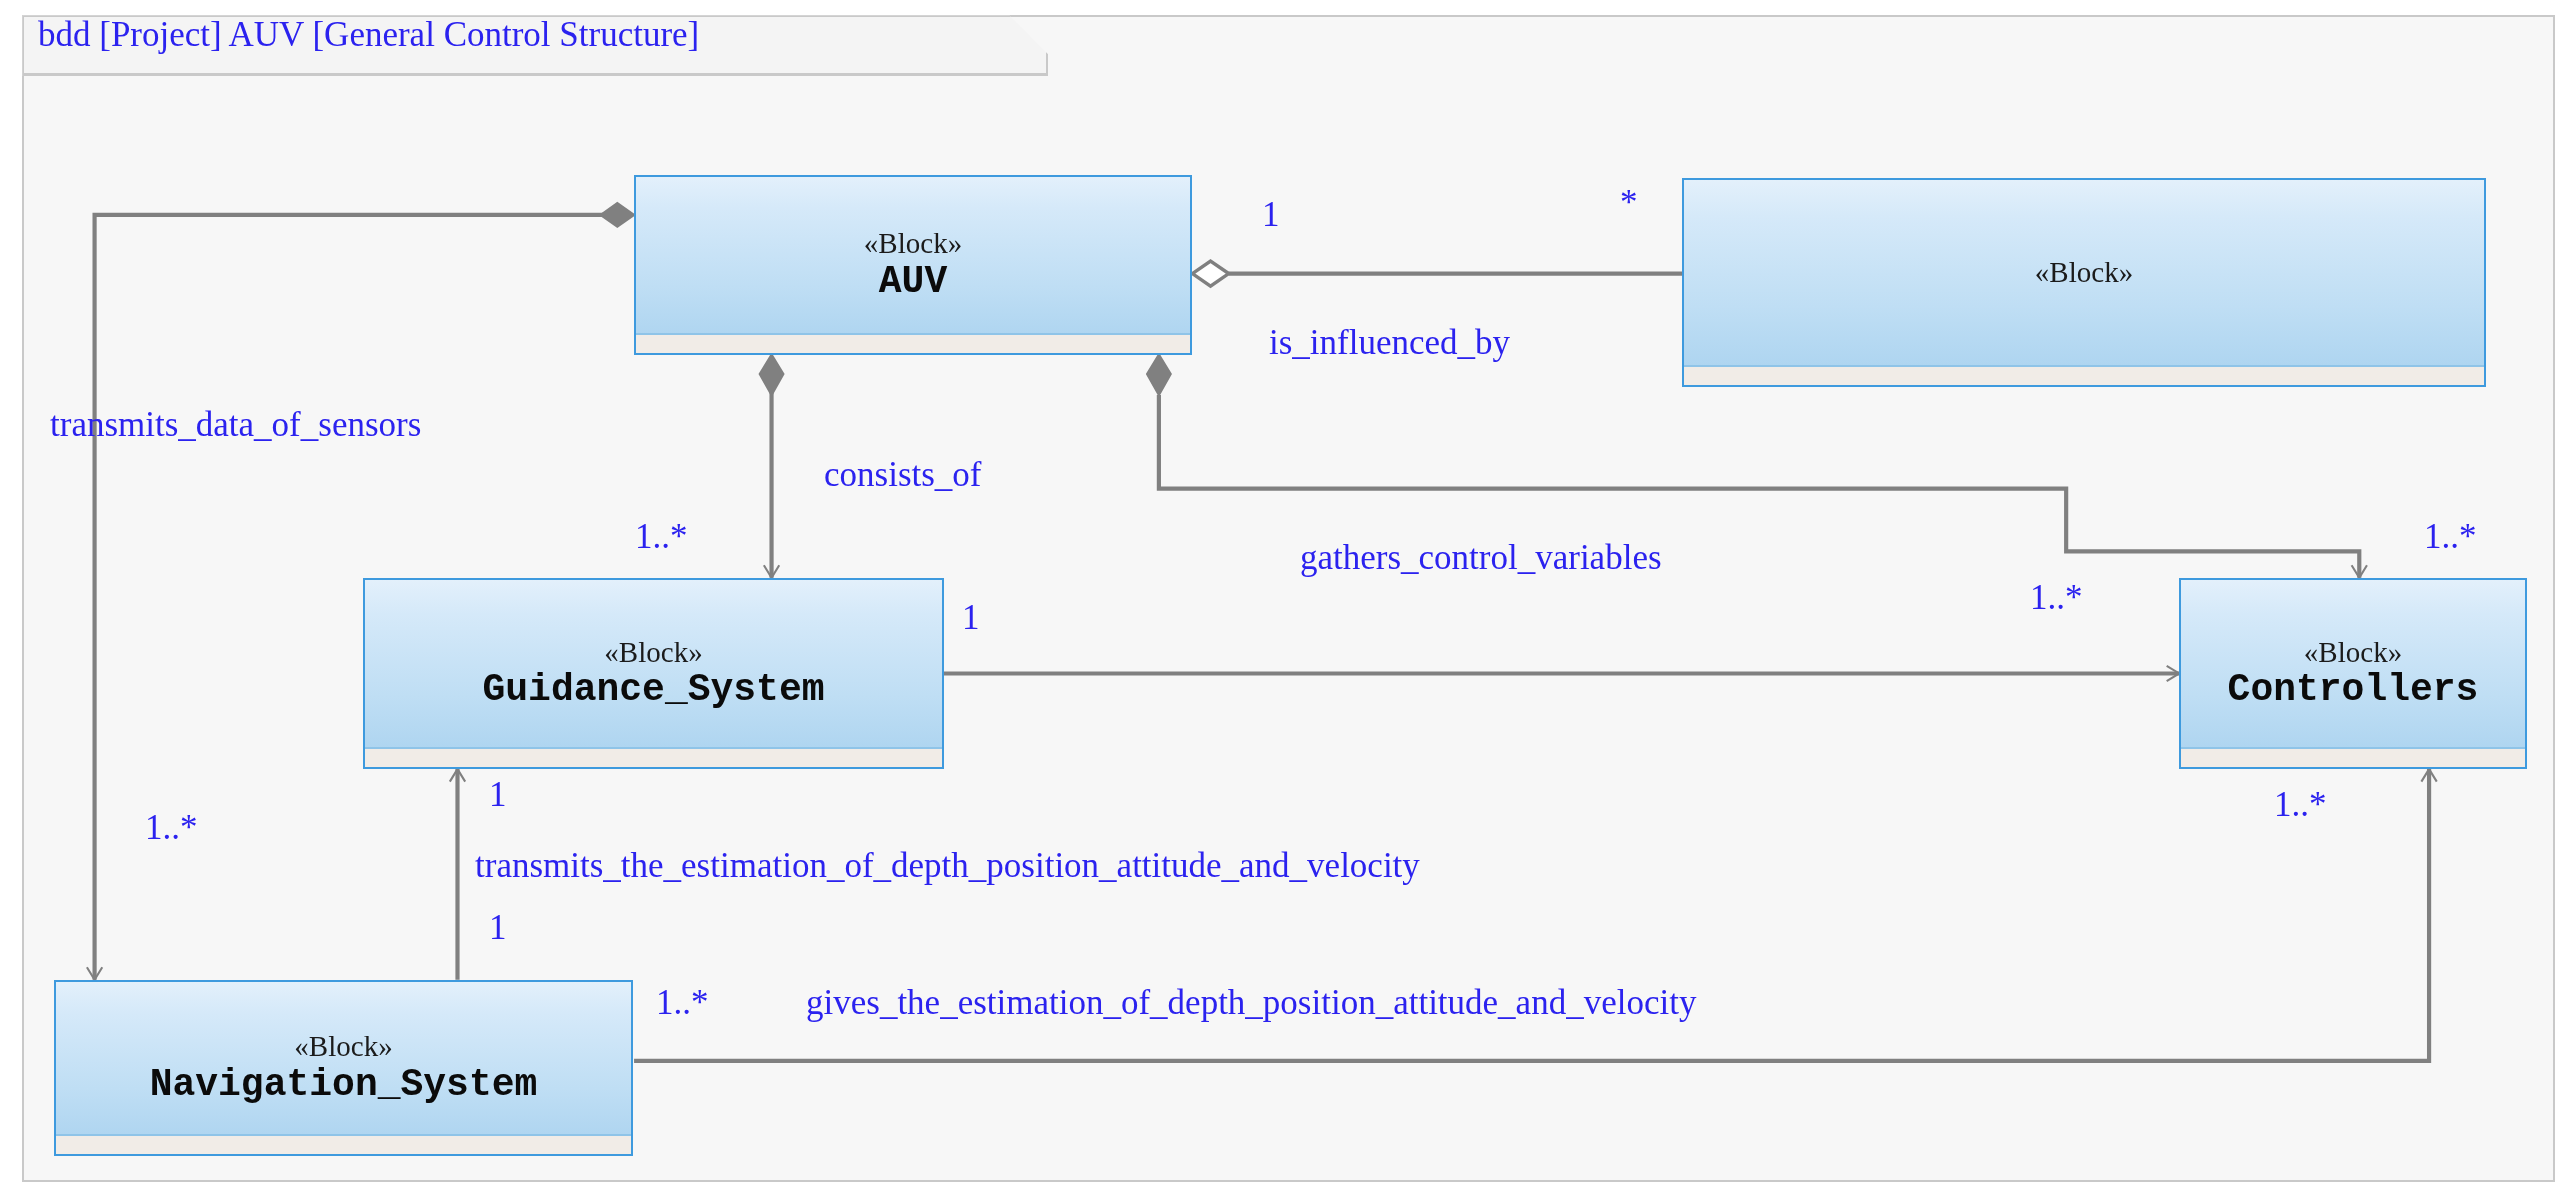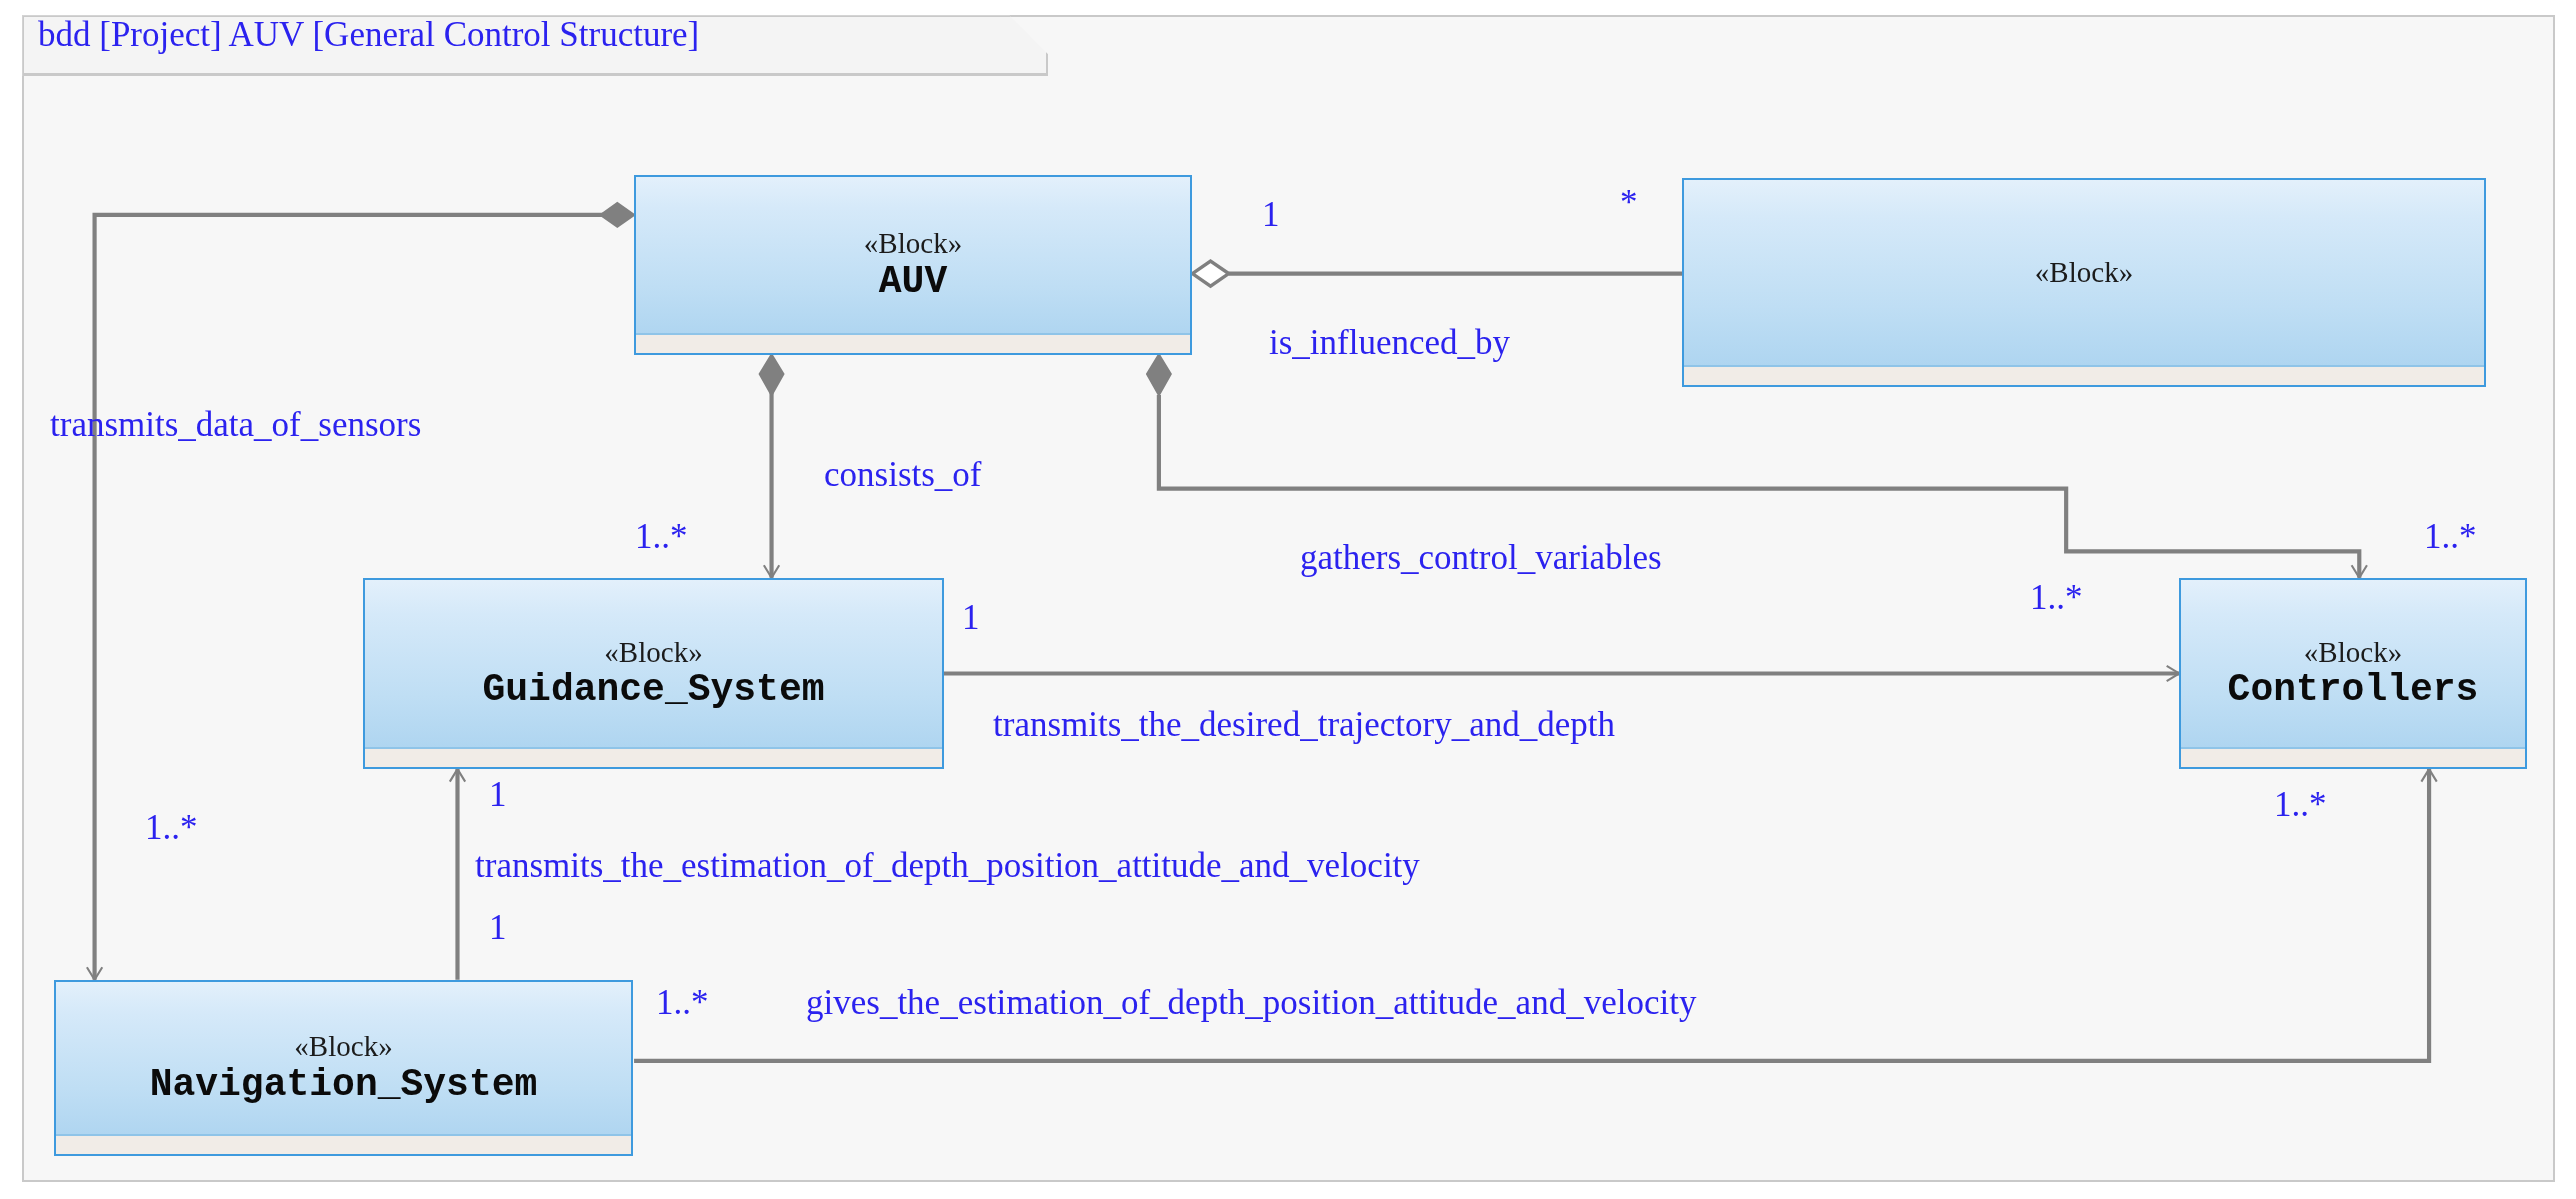--- a/index.html
+++ b/index.html
@@ -202,21 +202,20 @@
   </div>
 
   <div class="lbl lbl-assoc" style="left:1269px; top:323px;">is_influenced_by</div>
 
   <div class="lbl lbl-assoc" style="left:50px; top:405px;">transmits_data_of_sensors</div>
 
   <div class="lbl lbl-assoc" style="left:824px; top:455px;">consists_of</div>
 
   <div class="lbl lbl-assoc" style="left:1300px; top:538px;">gathers_control_variables</div>
 
-  <div class="lbl lbl-assoc" style="left:993px; top:705px;">transmits_the_desired_trajectory_and_depth</div>
 
   <div class="lbl lbl-assoc" style="left:475px; top:846px;">transmits_the_estimation_of_depth_position_attitude_and_velocity</div>
 
   <div class="lbl lbl-assoc" style="left:806px; top:983px;">gives_the_estimation_of_depth_position_attitude_and_velocity</div>
 
   <div class="lbl lbl-mult" style="left:1262px; top:195px;">1</div>
 
   <div class="lbl lbl-mult" style="left:1620px; top:183px;">*</div>
 
   <div class="lbl lbl-mult" style="left:635px; top:517px;">1..*</div>

